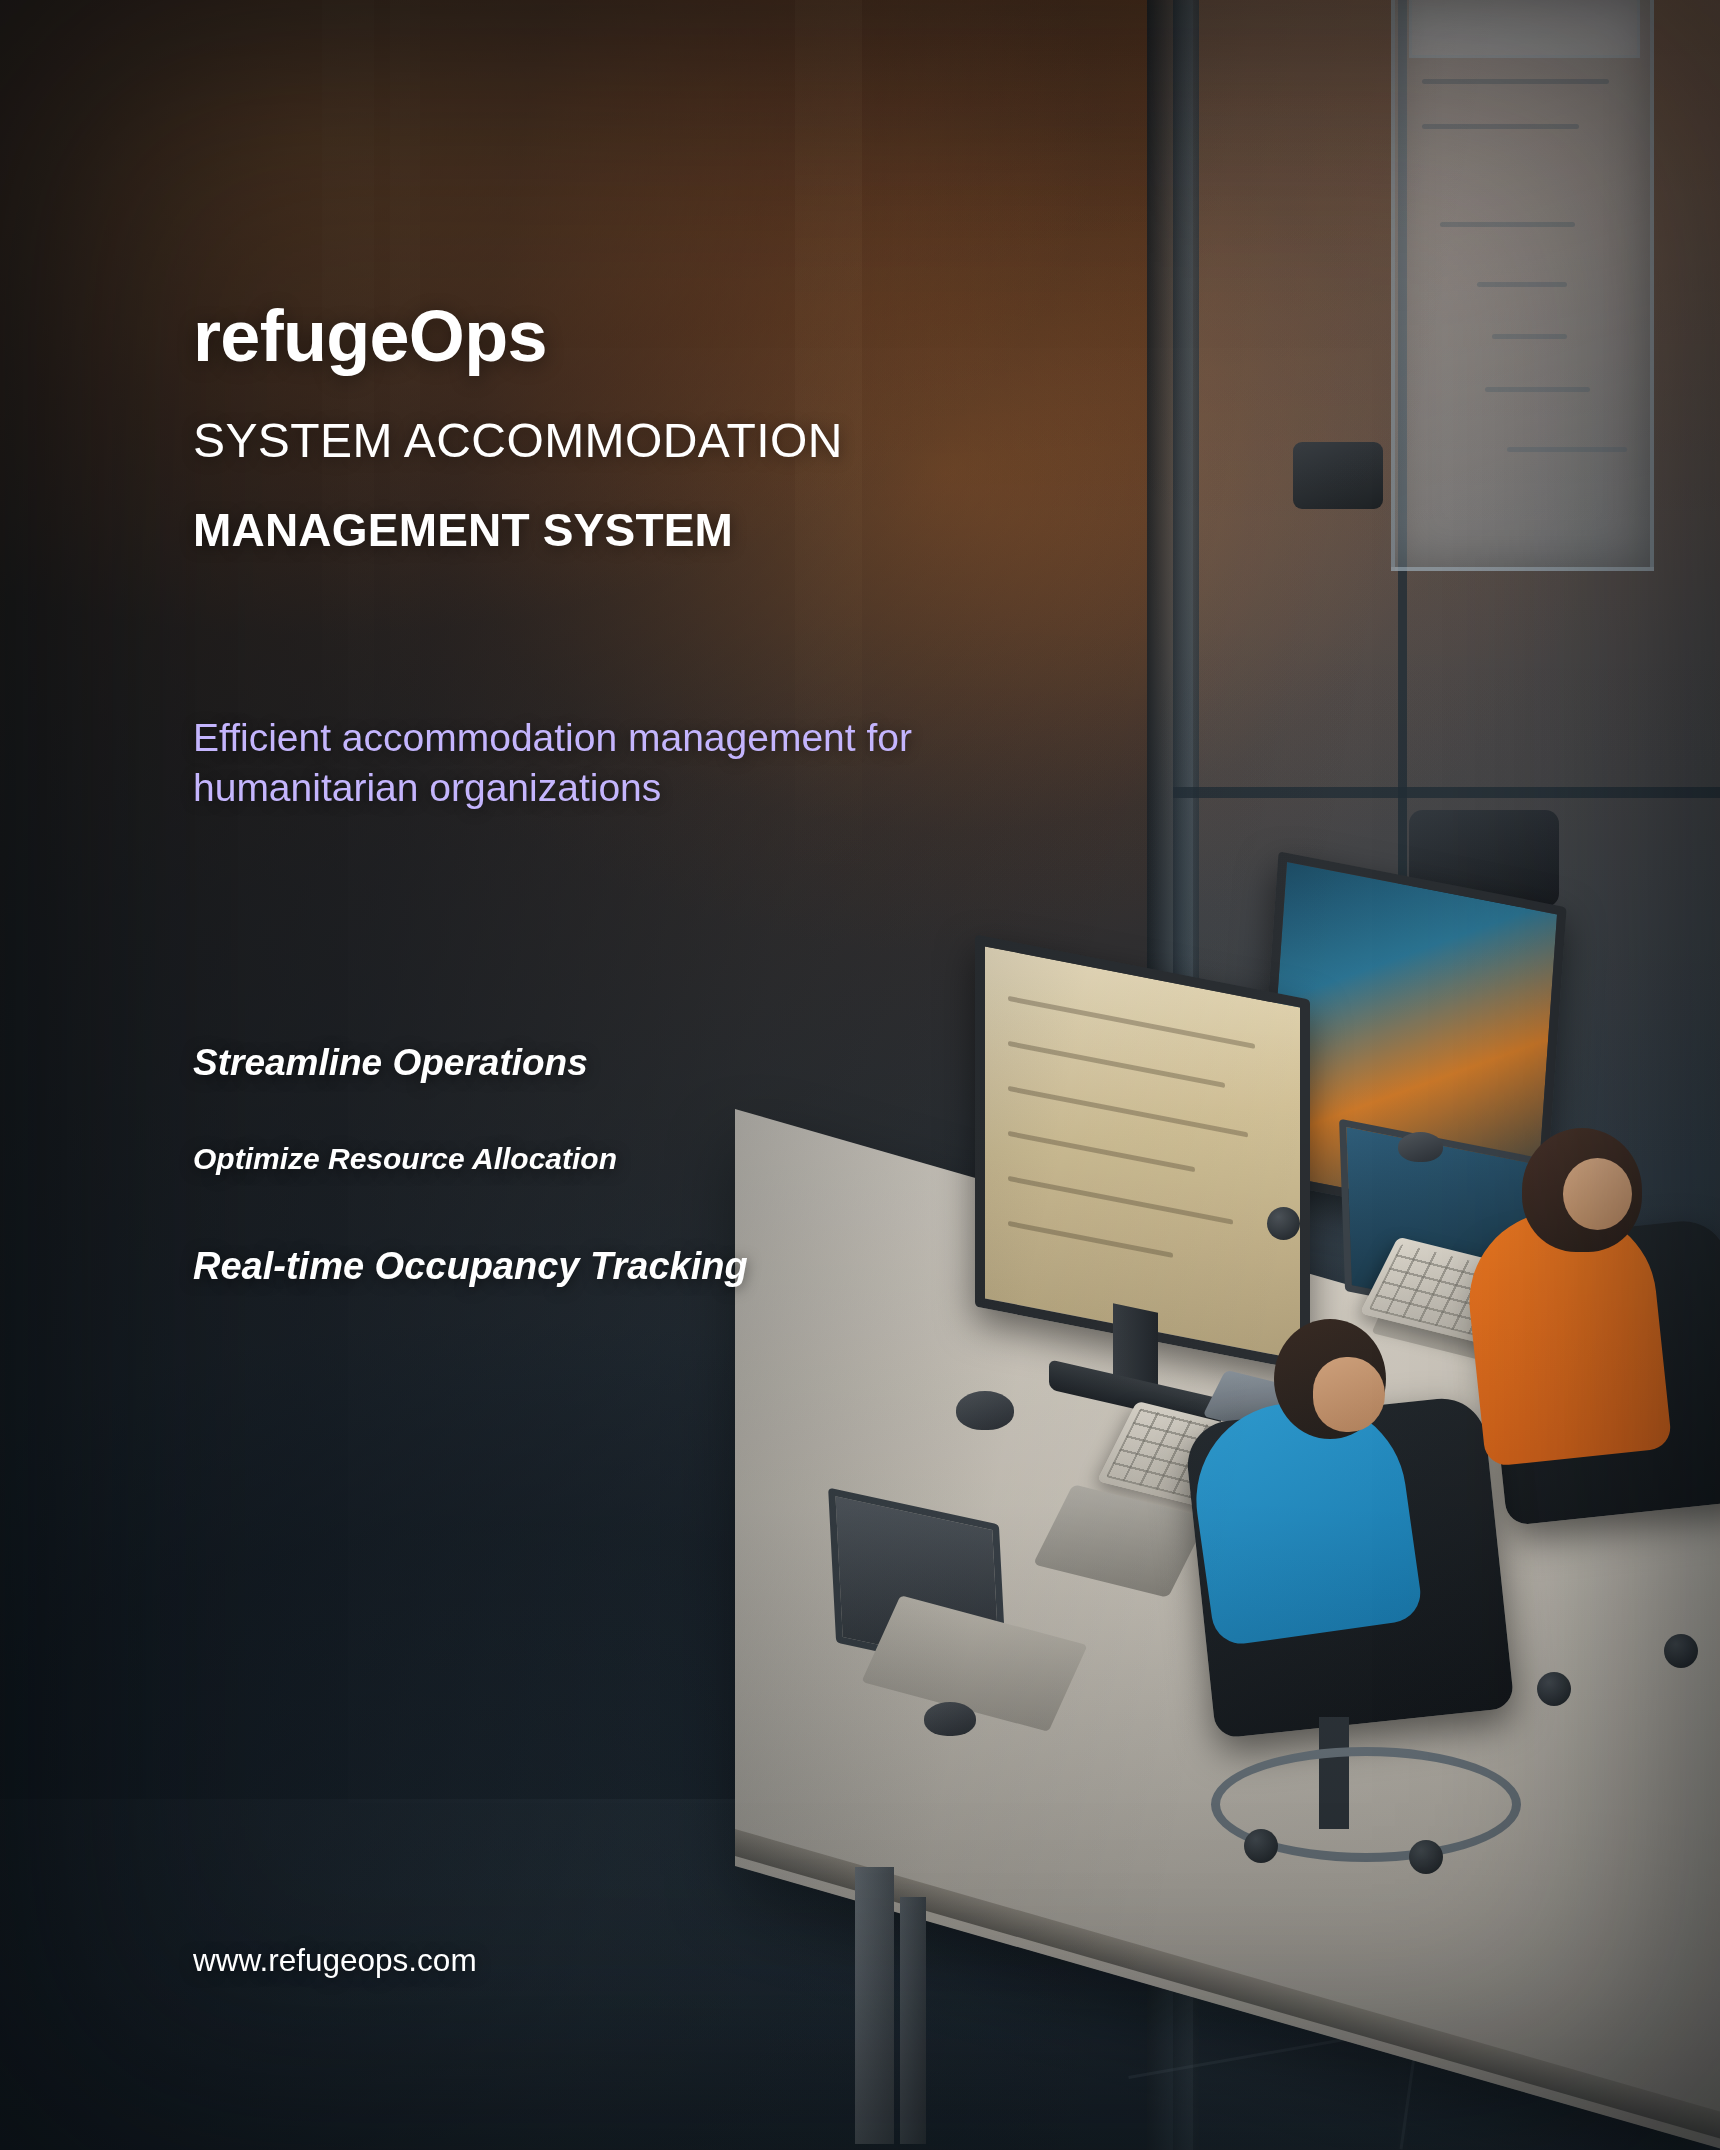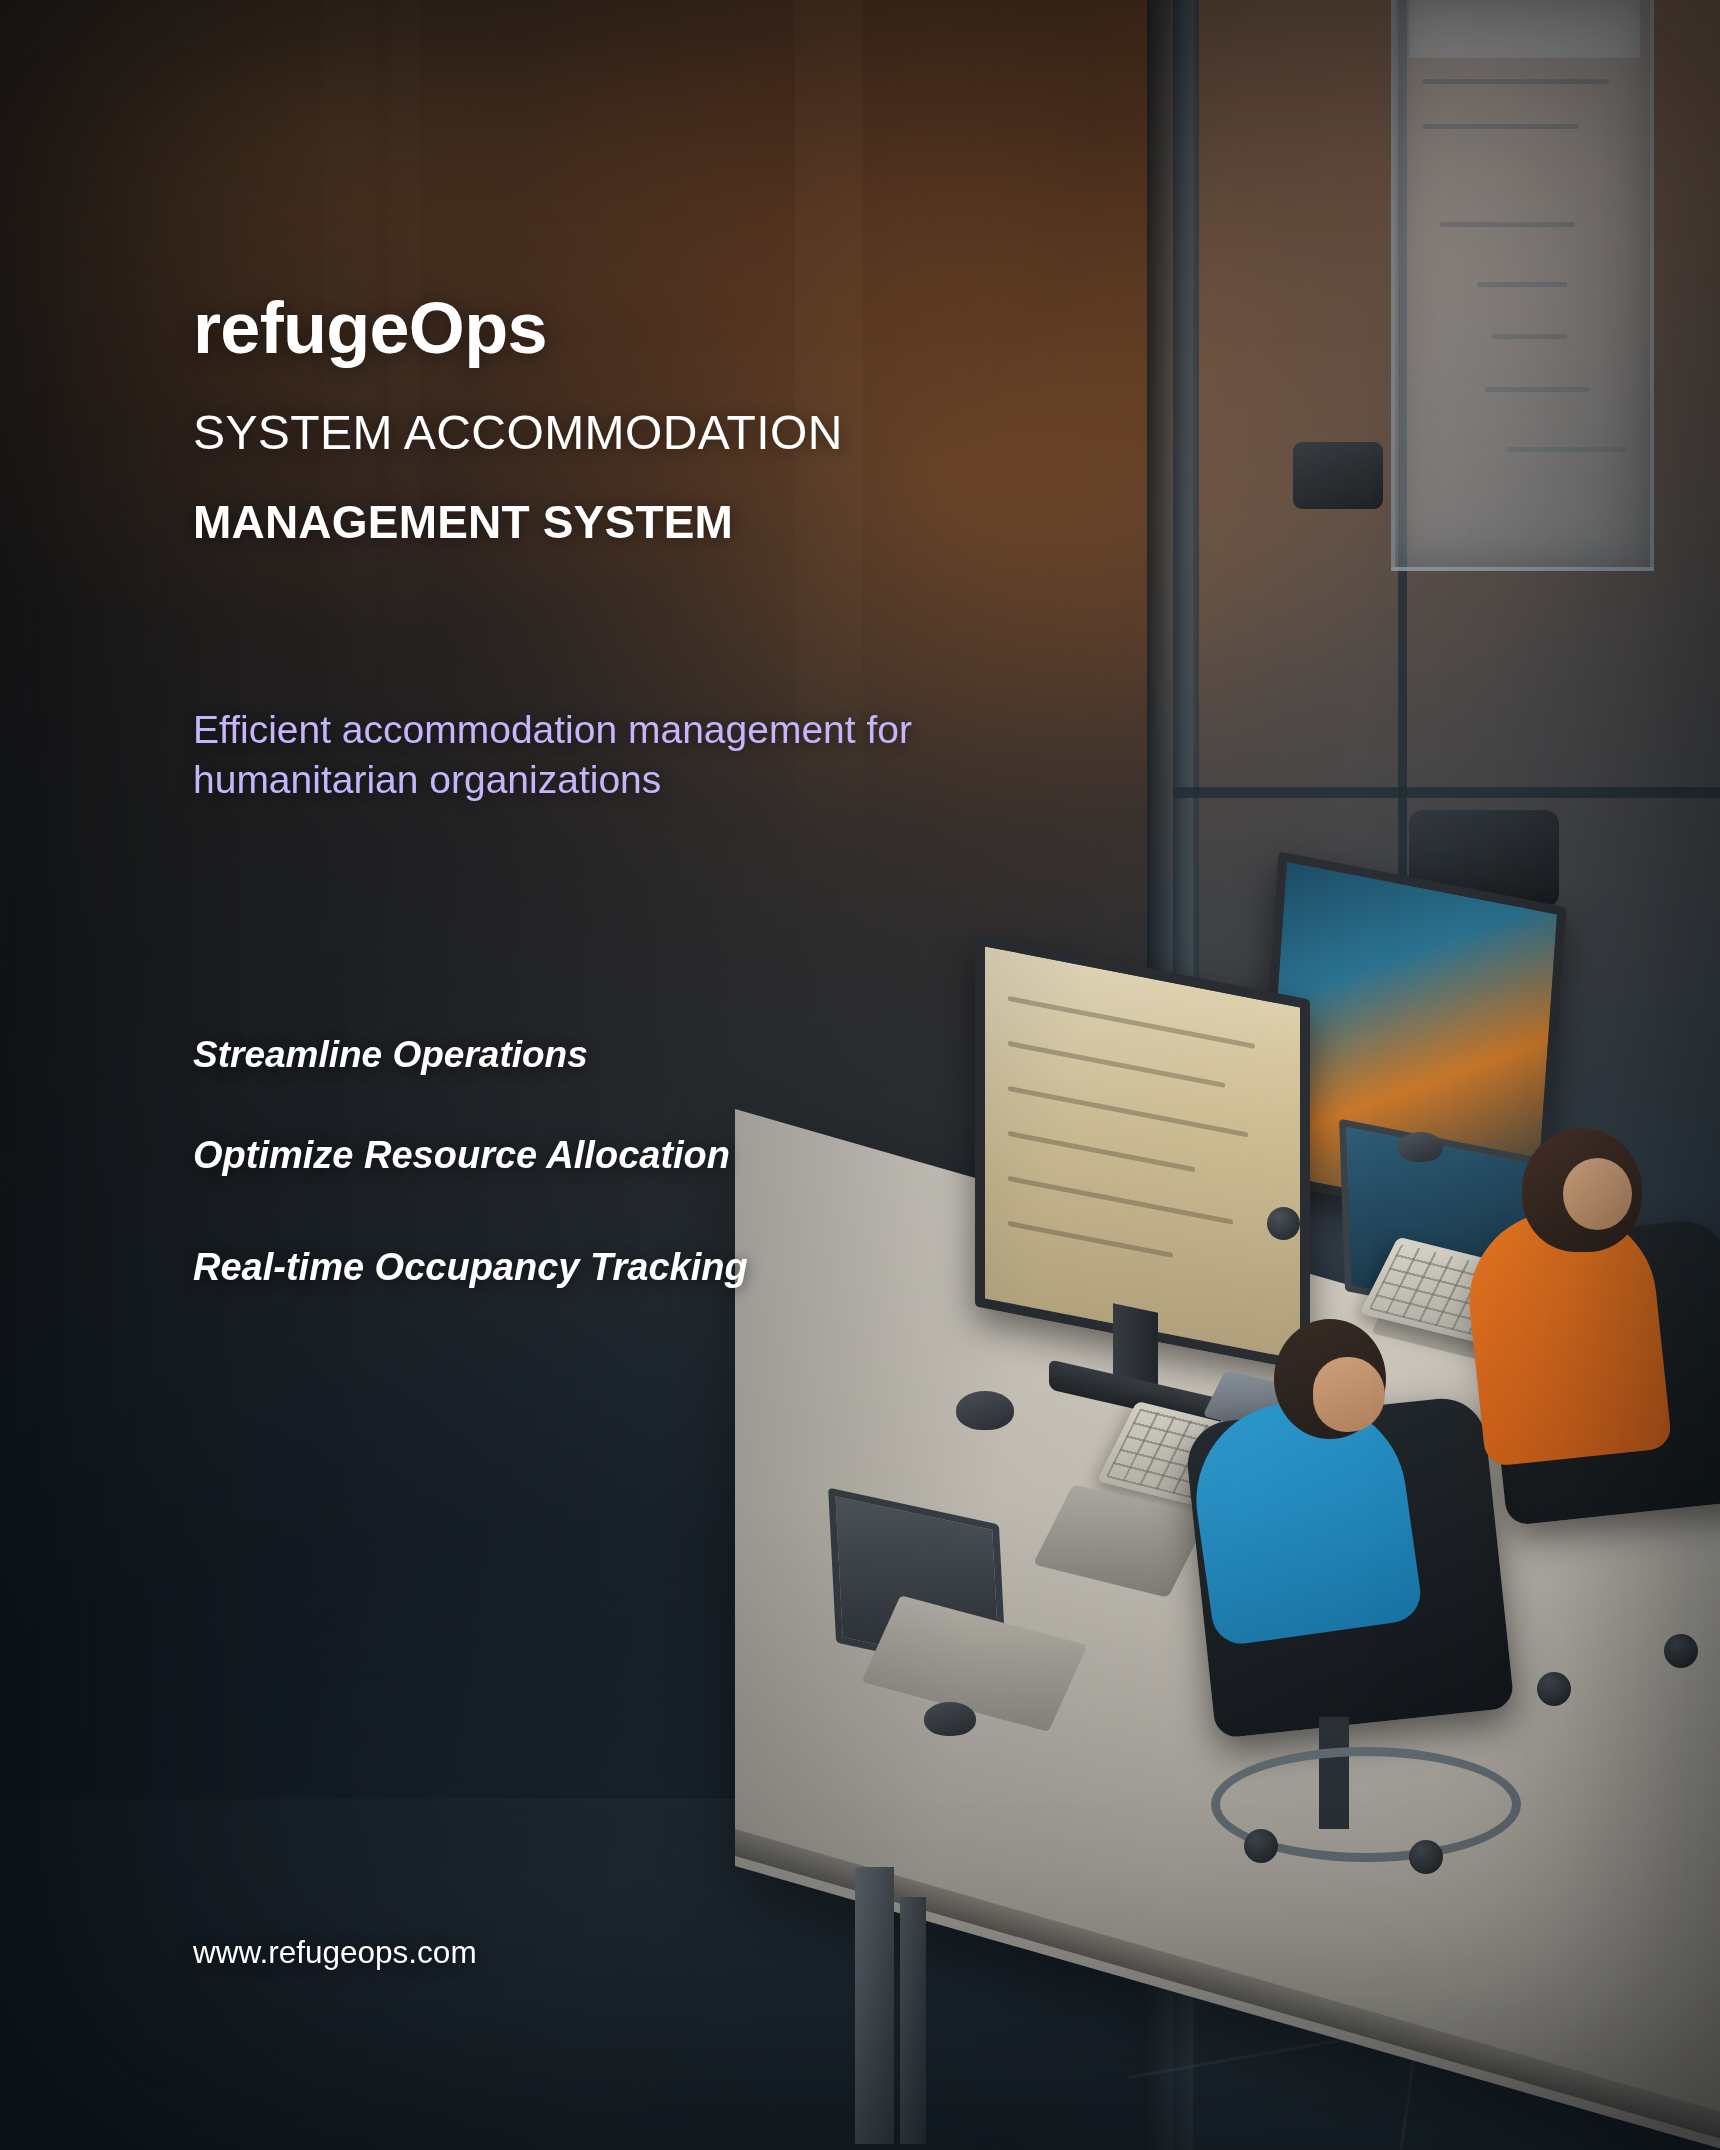--- a/index.html
+++ b/index.html
@@ -330,20 +330,21 @@
     position: absolute;
     inset: 0;
     box-shadow: inset 0 0 240px 60px rgba(5,9,12,0.55);
   }
 
   
   .content {
     position: absolute;
     inset: 0;
     color: #ffffff;
+    margin-top: 8px;
   }
   .brand {
     position: absolute;
     left: 193px;
     top: 292px;
     font-size: 72px;
     font-weight: 700;
     letter-spacing: -0.7px;
     line-height: 1.0;
     text-shadow: 0 3px 19.5px rgba(0,0,0,0.45);
@@ -385,21 +386,21 @@
     top: 1034px;
     width: 900px;
     font-style: italic;
   }
   .feature {
     color: #ffffff;
     font-weight: 700;
     text-shadow: 0 2.2px 13.5px rgba(0,0,0,0.5);
   }
   .feature.f0 { font-size: 37px; margin-bottom: 58px; }
-  .feature.f1 { font-size: 38px; margin-bottom: 69px; }
+  .feature.f1 { font-size: 30px; margin-bottom: 69px; }
   .feature.f2 { font-size: 38px; margin-bottom: 66px; }
   .feature.f3 { font-size: 33px; margin-bottom: 0; }
   .website {
     position: absolute;
     left: 193px;
     top: 1934px;
     font-size: 31.5px;
     font-weight: 400;
     color: #ffffff;
     text-shadow: 0 2.2px 13.5px rgba(0,0,0,0.5);

